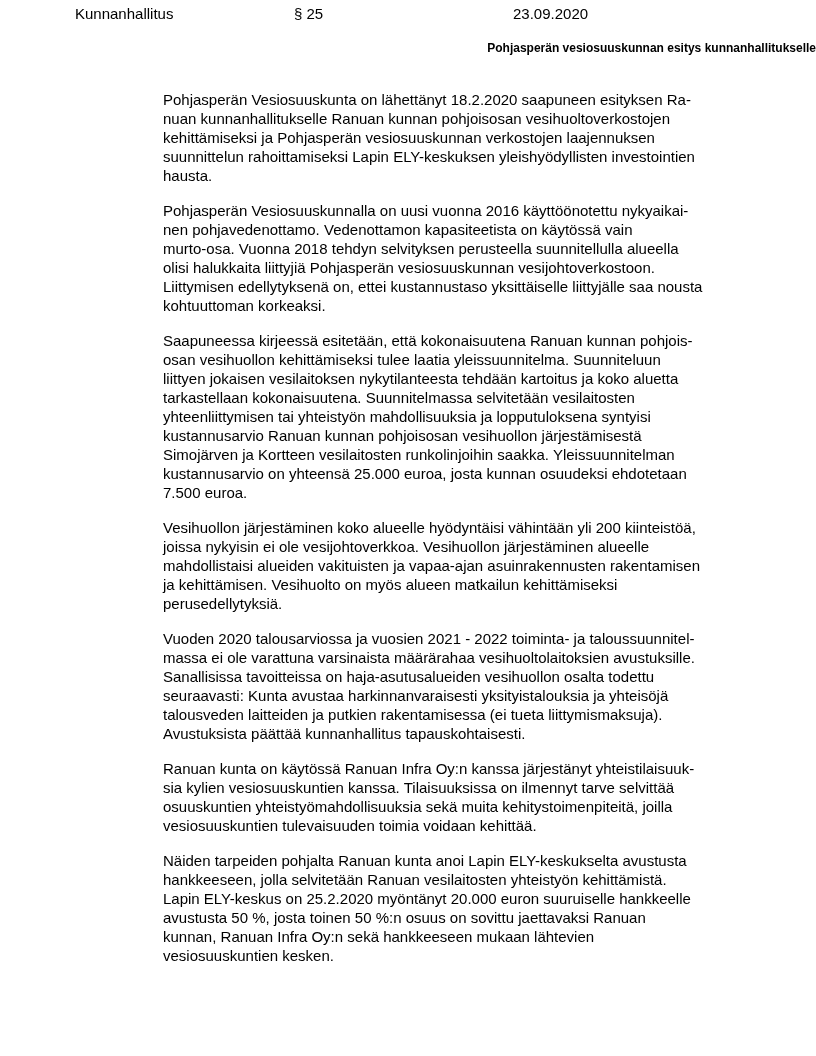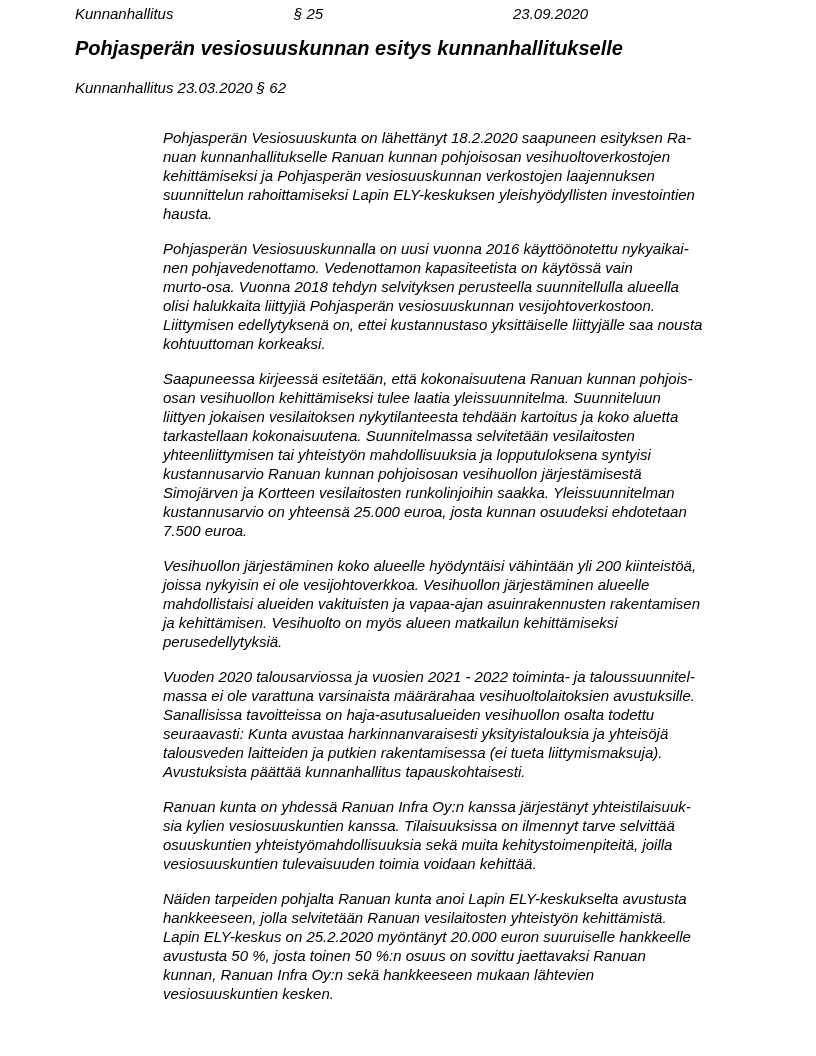--- a/index.html
+++ b/index.html
@@ -1,15 +1,15 @@
 <!DOCTYPE html>
 <html lang="fi"><head>
 <meta charset="utf-8">
 <style>
-  * { margin: 0; padding: 0; box-sizing: border-box; font-style: italic; }
+  * { margin: 0; padding: 0; box-sizing: border-box; }
   html, body { background: #ffffff; }
   .page {
     position: relative;
     width: 816px;
     height: 1056px;
     background: #ffffff;
     color: #000000;
     font-family: "Liberation Sans", "DejaVu Sans", sans-serif;
     font-size: 15px;
     line-height: 19px;
@@ -18,23 +18,24 @@
   .header-row {
     position: relative;
     height: 19px;
     margin-top: 4px;
   }
   .header-committee { position: absolute; left: 75px; top: 0; }
   .header-section   { position: absolute; left: 294px; top: 0; }
   .header-date      { position: absolute; left: 513px; top: 0; }
   .doc-title {
     margin: 15px 0 0 75px;
-    font-size: 20px;
+    font-size: 12px;
     font-weight: bold;
     line-height: 21px;
+    text-align: right;
   }
   .case-number {
     margin: 19px 0 0 75px;
   }
   .section-heading {
     margin: 19px 0 0 75px;
   }
   .doc-body {
     margin: 31px 75px 1px 163px;
     max-width: 590px;
@@ -51,21 +52,20 @@
 
   <div class="header-row">
     <span class="header-committee">Kunnanhallitus</span>
     <span class="header-section">§ 25</span>
     <span class="header-date">23.09.2020</span>
   </div>
 
   <h1 class="doc-title">Pohjasperän vesiosuuskunnan esitys kunnanhallitukselle</h1>
 
 
-  <div class="section-heading">Kunnanhallitus 23.03.2020 § 62</div>
 
   <div class="doc-body">
     <p>Pohjasperän Vesiosuuskunta on lähettänyt 18.2.2020 saapuneen esityksen Ra-
 nuan kunnanhallitukselle Ranuan kunnan pohjoisosan vesihuoltoverkostojen
 kehittämiseksi ja Pohjasperän vesiosuuskunnan verkostojen laajennuksen
 suunnittelun rahoittamiseksi Lapin ELY-keskuksen yleishyödyllisten investointien
 hausta.</p>
     <p>Pohjasperän Vesiosuuskunnalla on uusi vuonna 2016 käyttöönotettu nykyaikai-
 nen pohjavedenottamo. Vedenottamon kapasiteetista on käytössä vain
 murto-osa. Vuonna 2018 tehdyn selvityksen perusteella suunnitellulla alueella
@@ -85,21 +85,21 @@
 joissa nykyisin ei ole vesijohtoverkkoa. Vesihuollon järjestäminen alueelle
 mahdollistaisi alueiden vakituisten ja vapaa-ajan asuinrakennusten rakentamisen
 ja kehittämisen. Vesihuolto on myös alueen matkailun kehittämiseksi
 perusedellytyksiä.</p>
     <p>Vuoden 2020 talousarviossa ja vuosien 2021 - 2022 toiminta- ja taloussuunnitel-
 massa ei ole varattuna varsinaista määrärahaa vesihuoltolaitoksien avustuksille.
 Sanallisissa tavoitteissa on haja-asutusalueiden vesihuollon osalta todettu
 seuraavasti: Kunta avustaa harkinnanvaraisesti yksityistalouksia ja yhteisöjä
 talousveden laitteiden ja putkien rakentamisessa (ei tueta liittymismaksuja).
 Avustuksista päättää kunnanhallitus tapauskohtaisesti.</p>
-    <p>Ranuan kunta on yhdessä Ranuan Infra Oy:n kanssa järjestänyt yhteistilaisuuk-
+    <p>Ranuan kunta on käytössä Ranuan Infra Oy:n kanssa järjestänyt yhteistilaisuuk-
 sia kylien vesiosuuskuntien kanssa. Tilaisuuksissa on ilmennyt tarve selvittää
 osuuskuntien yhteistyömahdollisuuksia sekä muita kehitystoimenpiteitä, joilla
 vesiosuuskuntien tulevaisuuden toimia voidaan kehittää.</p>
     <p>Näiden tarpeiden pohjalta Ranuan kunta anoi Lapin ELY-keskukselta avustusta
 hankkeeseen, jolla selvitetään Ranuan vesilaitosten yhteistyön kehittämistä.
 Lapin ELY-keskus on 25.2.2020 myöntänyt 20.000 euron suuruiselle hankkeelle
 avustusta 50 %, josta toinen 50 %:n osuus on sovittu jaettavaksi Ranuan
 kunnan, Ranuan Infra Oy:n sekä hankkeeseen mukaan lähtevien
 vesiosuuskuntien kesken.</p>
   </div>

